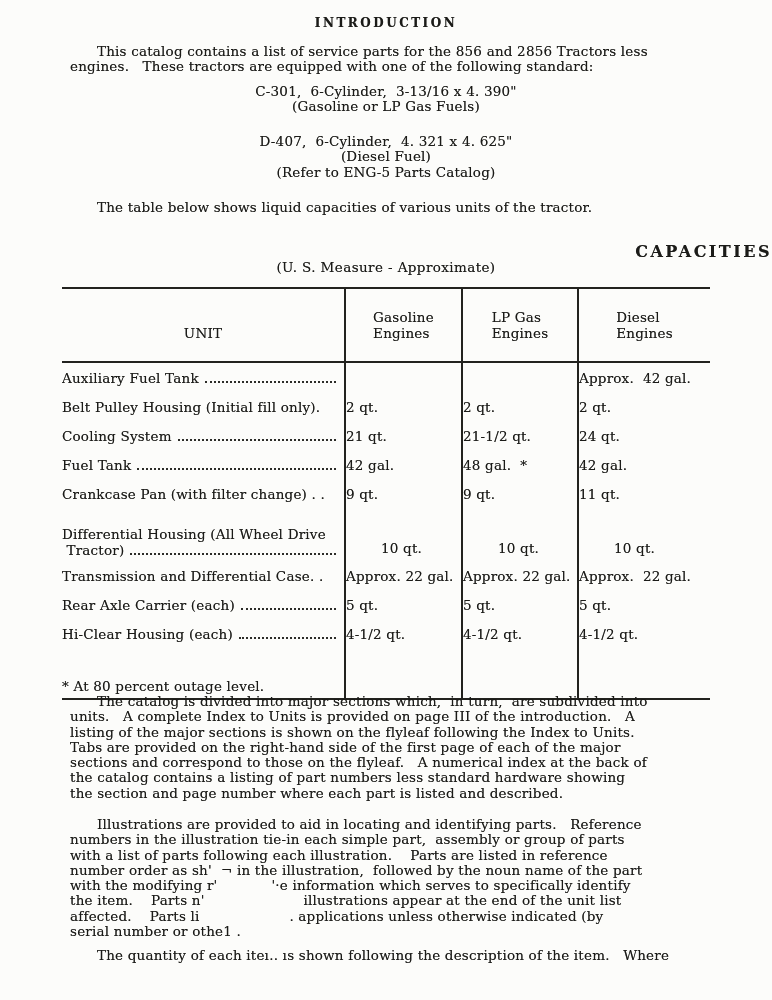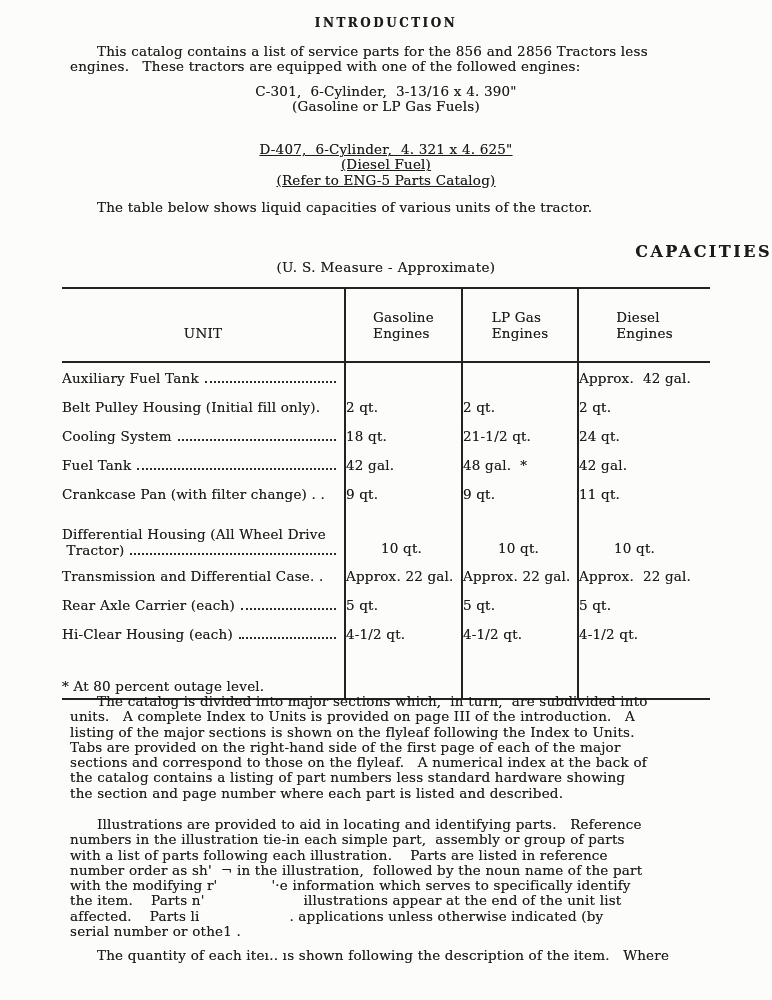--- a/index.html
+++ b/index.html
@@ -53,29 +53,29 @@
 </style>
 </head>
 <body>
 
 <div class="page">
 
   <div class="abs centered doc-title">INTRODUCTION</div>
 
   <div class="abs para" style="top:44px;">
     <div class="line">      This catalog contains a list of service parts for the 856 and 2856 Tractors less</div>
-    <div class="line">engines.   These tractors are equipped with one of the followed engines:</div>
+    <div class="line">engines.   These tractors are equipped with one of the following standard:</div>
   </div>
 
   <div class="abs centered engine-block" style="top:84px;">
     <div class="line">C-301,  6-Cylinder,  3-13/16 x 4. 390"</div>
     <div class="line">(Gasoline or LP Gas Fuels)</div>
   </div>
 
-  <div class="abs centered engine-block" style="top:142px;text-decoration:underline;">
+  <div class="abs centered engine-block" style="top:134px;">
     <div class="line">D-407,  6-Cylinder,  4. 321 x 4. 625"</div>
     <div class="line">(Diesel Fuel)</div>
     <div class="line">(Refer to ENG-5 Parts Catalog)</div>
   </div>
 
   <div class="abs para" style="top:200px;">
     <div class="line">      The table below shows liquid capacities of various units of the tractor.</div>
   </div>
 
   <div class="abs centered cap-title">CAPACITIES</div>
@@ -113,21 +113,21 @@
             <div class="u-line"><span>Belt Pulley Housing (Initial fill only).</span></div>
           </td>
         <td class="val vline">2 qt.</td>
         <td class="val vline">2 qt.</td>
         <td class="val vline">2 qt.</td>
       </tr>
       <tr>
         <td class="unit">
             <div class="u-line"><span>Cooling System</span><span class="leader"></span></div>
           </td>
-        <td class="val vline">18 qt.</td>
+        <td class="val vline">21 qt.</td>
         <td class="val vline">21-1/2 qt.</td>
         <td class="val vline">24 qt.</td>
       </tr>
       <tr>
         <td class="unit">
             <div class="u-line"><span>Fuel Tank</span><span class="leader"></span></div>
           </td>
         <td class="val vline">42 gal.</td>
         <td class="val vline">48 gal.  *</td>
         <td class="val vline">42 gal.</td>

